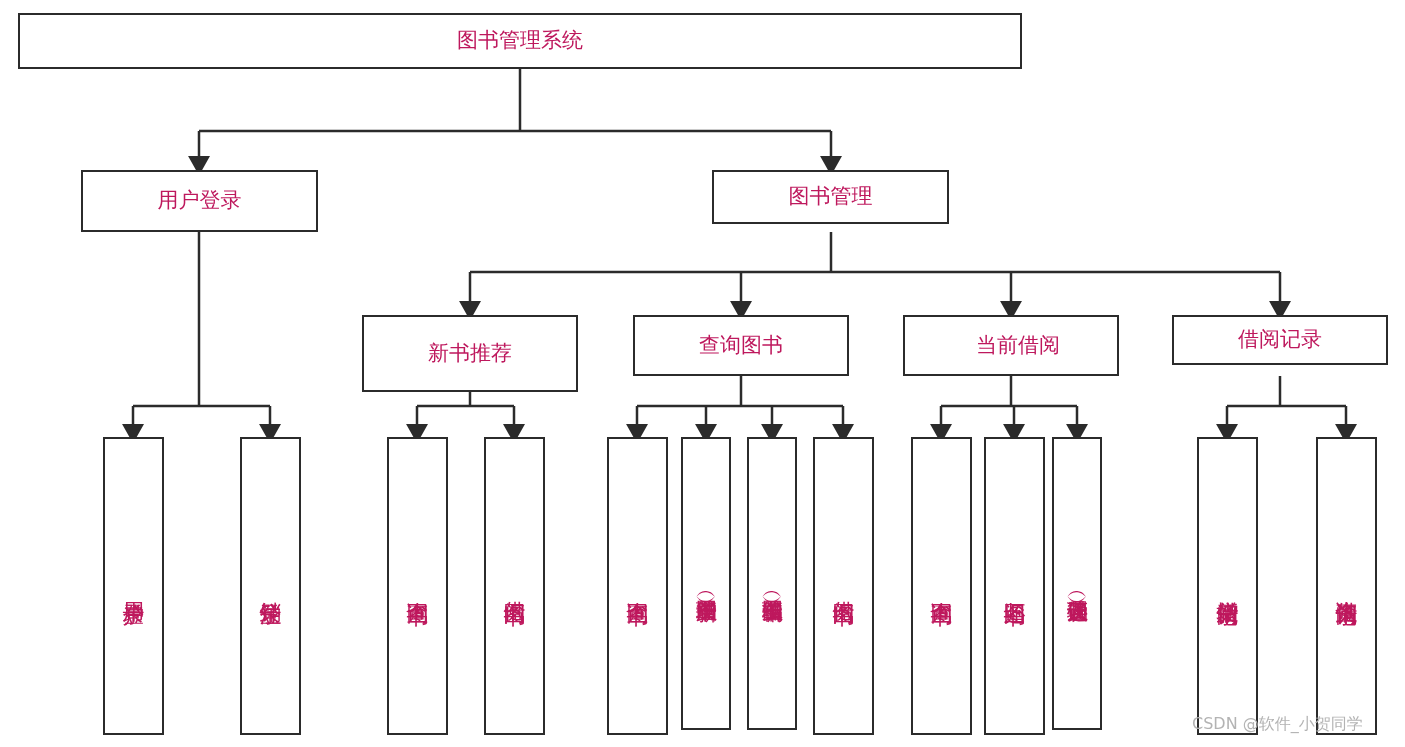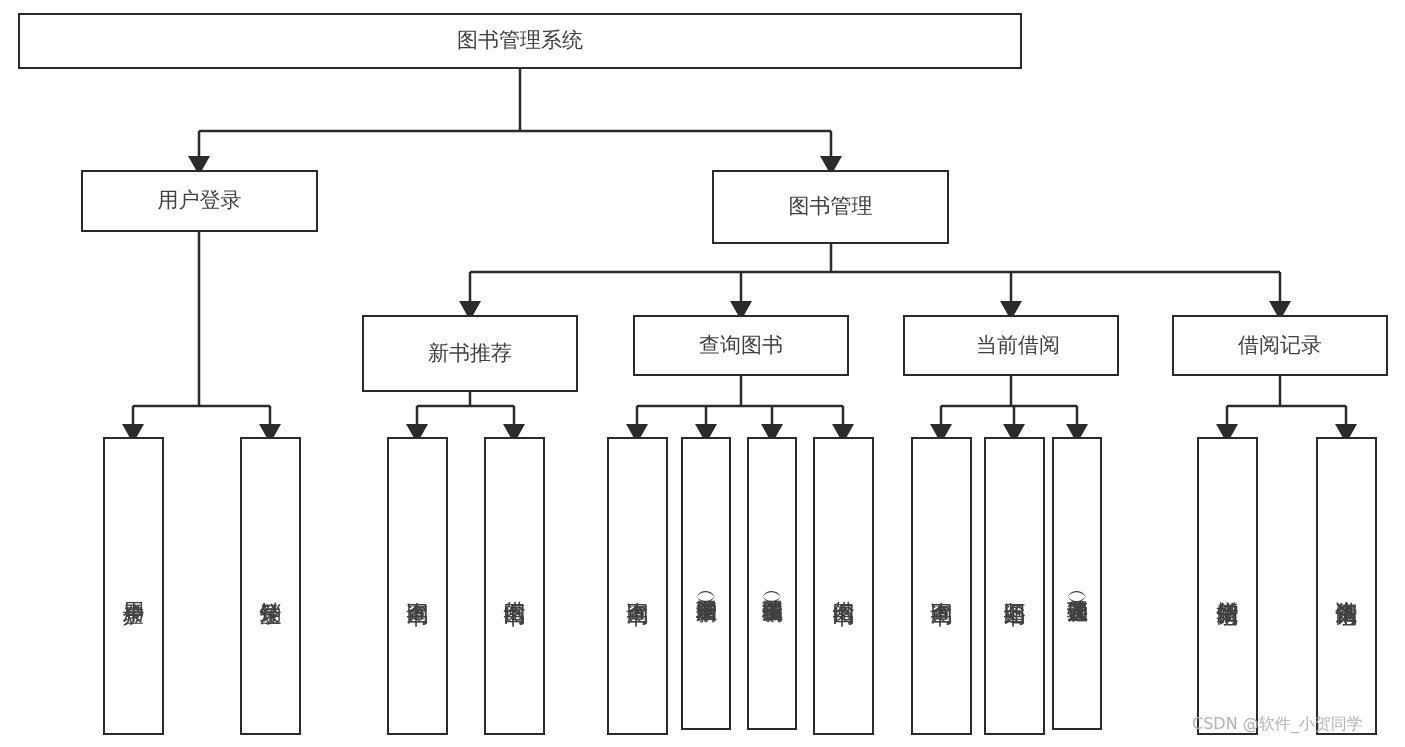--- a/index.html
+++ b/index.html
@@ -28,21 +28,21 @@
     position: absolute;
     box-sizing: border-box;
     border: 2.5px solid #2b2b2b;
     background: #ffffff;
     display: flex;
     align-items: center;
     justify-content: center;
     z-index: 3;
   }
   .node-label {
-    color: #404040;
+    color: #be185d;
     line-height: 1.12;
     text-align: center;
     white-space: nowrap;
   }
   
   .node.horiz .node-label {
     font-size: 21px;
   }
   .node.root .node-label {
     font-size: 21px;
@@ -130,34 +130,34 @@
     </g>
   </svg>
 
   <div class="node horiz root" style="left:18px; top:13px; width:1004px; height:56px;">
     <span class="node-label">图书管理系统</span>
   </div>
 
   <div class="node horiz" style="left:81px; top:170px; width:237px; height:62px;">
     <span class="node-label">用户登录</span>
   </div>
-  <div class="node horiz" style="left:712px; top:170px; width:237px; height:74px;">
+  <div class="node horiz" style="left:712px; top:170px; width:237px; height:54px;">
     <span class="node-label">图书管理</span>
   </div>
 
   <div class="node horiz" style="left:362px; top:315px; width:216px; height:77px;">
     <span class="node-label">新书推荐</span>
   </div>
   <div class="node horiz" style="left:633px; top:315px; width:216px; height:61px;">
     <span class="node-label">查询图书</span>
   </div>
   <div class="node horiz" style="left:903px; top:315px; width:216px; height:61px;padding-left:14px;">
     <span class="node-label">当前借阅</span>
   </div>
-  <div class="node horiz" style="left:1172px; top:315px; width:216px; height:61px;">
+  <div class="node horiz" style="left:1172px; top:315px; width:216px; height:50px;">
     <span class="node-label">借阅记录</span>
   </div>
 
   <div class="node vert" style="left:103px; top:437px; width:61px; height:298px;">
     <span class="node-label">用户登录</span>
   </div>
   <div class="node vert" style="left:240px; top:437px; width:61px; height:298px;">
     <span class="node-label">注销登录</span>
   </div>
   <div class="node vert" style="left:387px; top:437px; width:61px; height:298px;">

